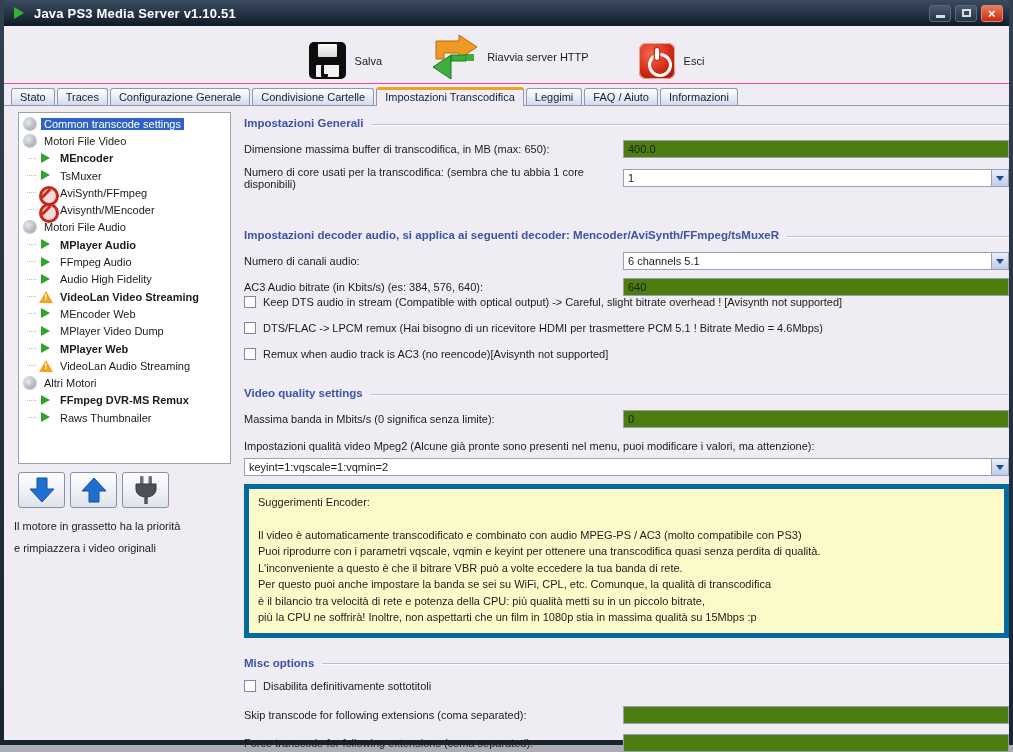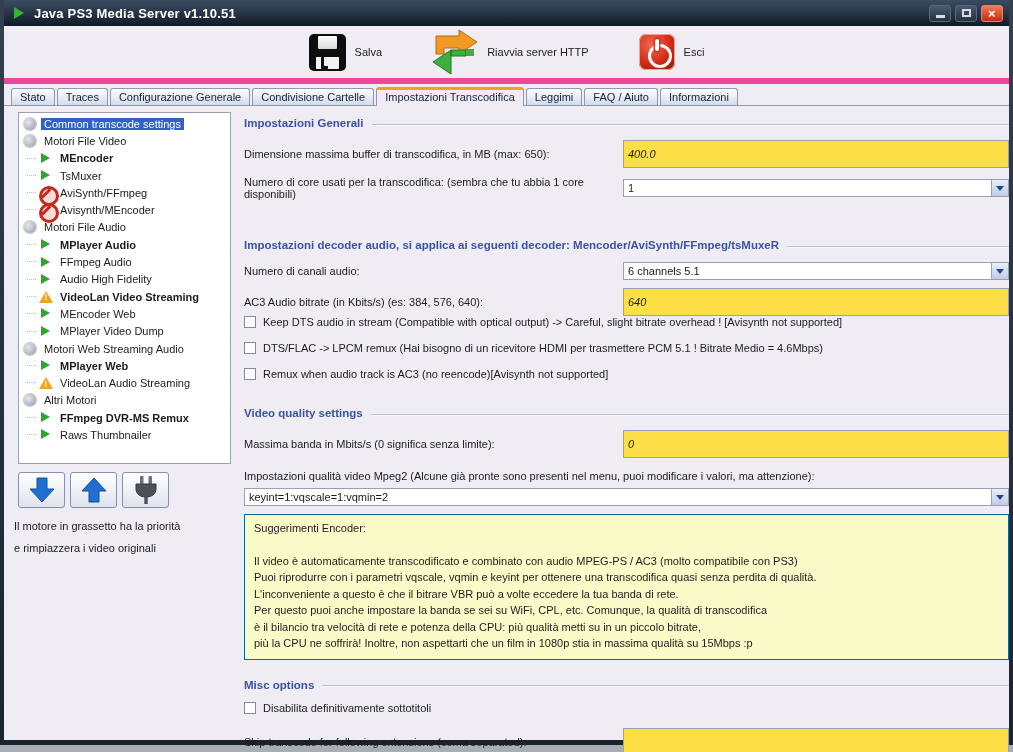--- a/index.html
+++ b/index.html
@@ -36,22 +36,22 @@
     background:linear-gradient(#4a5a6e,#26323f); cursor:default;
   }
   .win-btn.close { background:linear-gradient(#f07a58,#c82a12); border-color:#e0876e;
     color:#fff; font-weight:bold; font-size:13px; line-height:1; }
   .glyph-min { width:9px; height:3px; background:#d7dde4; margin-top:7px; }
   .glyph-max { width:9px; height:8px; border:2px solid #d7dde4; }
   
   .client { background:#efedf3; height:714px; position:relative; }
   
   .toolbar {
-    height:58px; display:flex; align-items:center; justify-content:center; gap:38px;
-    border-bottom:6px solid #ec4899;
+    height:58px; display:flex; align-items:flex-end; justify-content:center; gap:38px;
+    border-bottom:1px solid #ec4899;
   }
   .tool-btn { display:flex; align-items:center; gap:9px; padding:4px 6px; cursor:pointer; }
   .tool-btn .tlabel { font-size:11px; }
   
   .icon-floppy { width:37px; height:37px; background:#0d0d0d; border-radius:5px; position:relative; }
   .icon-floppy::before { content:""; position:absolute; left:9px; top:2px; width:19px; height:13px;
     background:linear-gradient(#fdfdfd,#d8d8d8); border-radius:1px; }
   .icon-floppy::after { content:""; position:absolute; left:7px; bottom:2px; width:23px; height:12px;
     background:#f2f2f2; border-radius:1px;
     box-shadow: inset 5px 0 0 #f2f2f2, inset -11px 0 0 #f2f2f2, inset 8px -3px 0 #111; }
@@ -116,36 +116,36 @@
   .note1 { top:414px; } .note2 { top:436px; }
   
   .main { position:absolute; left:240px; top:10px; width:765px; }
   .sect { display:flex; align-items:center; gap:8px; height:14px; }
   .sect .st { color:#3a53a4; font-weight:bold; font-size:11.5px; white-space:nowrap; }
   .sect .line { flex:1; height:2px; border-top:1px solid #b9bdcd; border-bottom:1px solid #fbfbfd; margin-top:3px; }
   .row { display:flex; align-items:center; }
   .row .lbl { flex:1; }
   .fld { width:386px; flex:none; }
   input[type=text] {
-    width:100%; height:18px; border:1px solid #98a0b4; background:#fde047;
-    font-family:"Liberation Sans",sans-serif; font-size:11px; padding:13px 4px; color:#1b1b1b;font-style:italic;
+    width:100%; height:18px; border:1px solid #98a0b4; background:#4d7c0f;
+    font-family:"Liberation Sans",sans-serif; font-size:11px; padding:3px 4px; color:#1b1b1b;
   }
   .combo { width:100%; height:18px; border:1px solid #98a0b4; background:#fff; display:flex; align-items:stretch; }
   .combo-val { flex:1; padding:2px 4px; white-space:nowrap; overflow:hidden; }
   .combo-btn { width:17px; border-left:1px solid #98a0b4; border-radius:0 1px 1px 0;
     background:linear-gradient(#e8eefa,#bfcbe8); display:flex; align-items:center; justify-content:center; cursor:pointer; }
   .chev { width:0; height:0; border-left:4px solid transparent; border-right:4px solid transparent;
     border-top:5px solid #23468e; }
   .cbrow { display:flex; align-items:center; gap:7px; }
   input[type=checkbox] {
     appearance:none; -webkit-appearance:none; width:12px; height:12px; margin:0;
     border:1px solid #7f8aa0; background:#fff; flex:none;
   }
   .hints {
-    border:1px solid #0369a1; background:#fbfbc9; padding:5px 19px 7px 9px;
+    border:5px solid #0369a1; background:#fbfbc9; padding:5px 19px 7px 9px;
     line-height:16.5px; color:#1c1c1c;
   }
   .hints .ht { margin-bottom:16px; }
   
   .mt8 { margin-top:8px; } .mt10 { margin-top:10px; } .mt12 { margin-top:12px; }
   .mt14 { margin-top:14px; } .mt16 { } .mt26 { margin-top:26px; }
   .mt38 { margin-top:38px; } .mt6 { margin-top:6px; } .mt18 { margin-top:18px; }
 </style>
 </head>
 <body>
@@ -247,24 +247,20 @@
             <span class="tl">VideoLan Video Streaming</span>
           </div>
         <div class="trow child">
             <span class="tic play"></span>
             <span class="tl">MEncoder Web</span>
           </div>
         <div class="trow child">
             <span class="tic play"></span>
             <span class="tl">MPlayer Video Dump</span>
           </div>
-        <div class="trow">
-            <span class="tic gear"></span>
-            <span class="tl">Motori Web Streaming Audio</span>
-          </div>
         <div class="trow child bold">
             <span class="tic play"></span>
             <span class="tl">MPlayer Web</span>
           </div>
         <div class="trow child">
             <span class="tic warn"></span>
             <span class="tl">VideoLan Audio Streaming</span>
           </div>
         <div class="trow">
             <span class="tic gear"></span>

